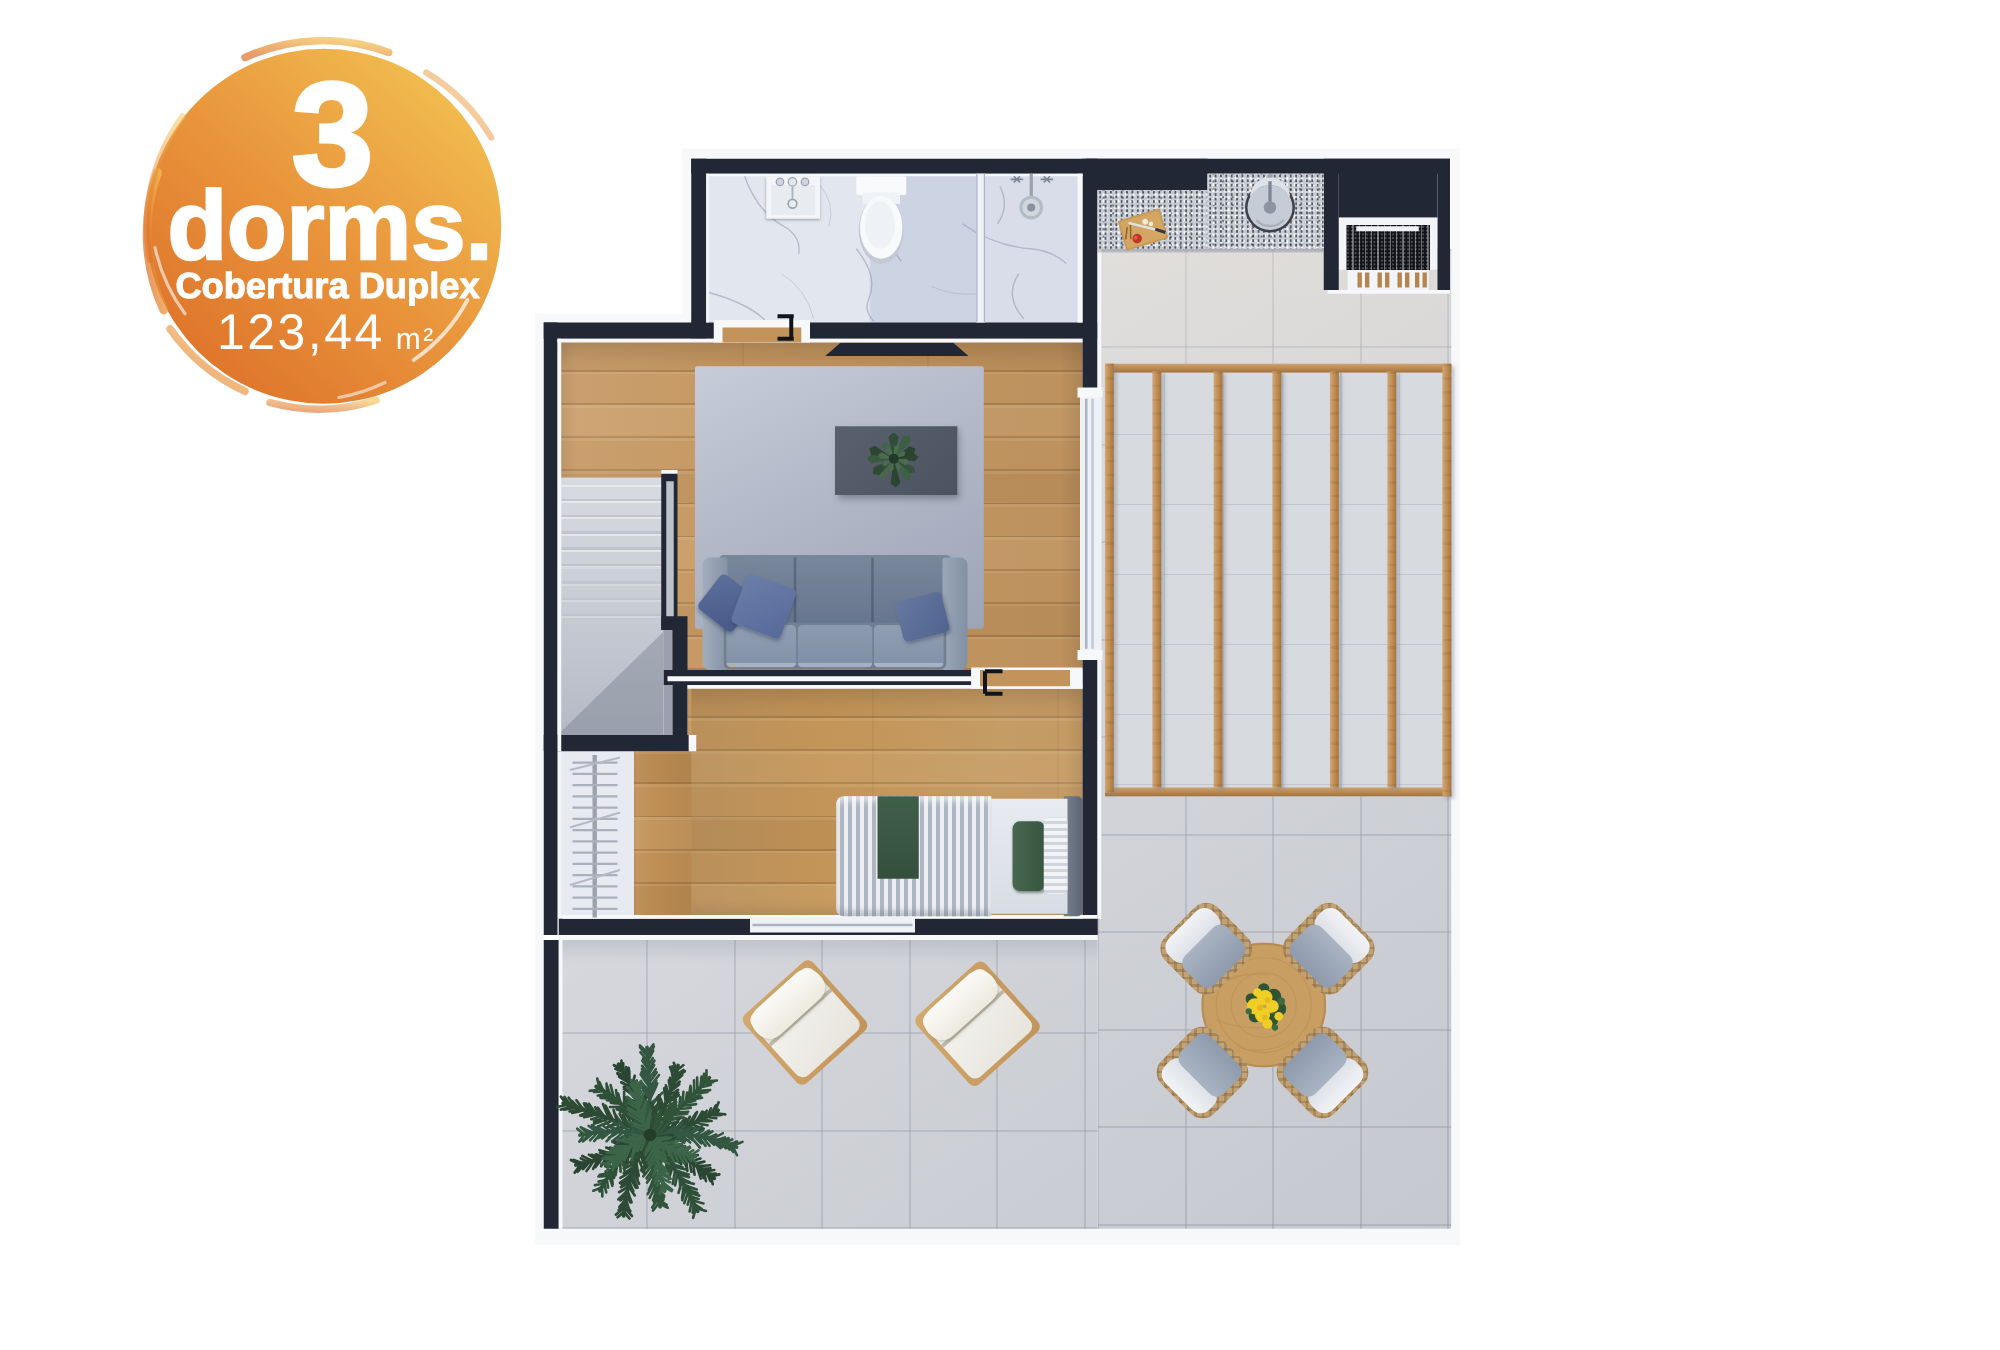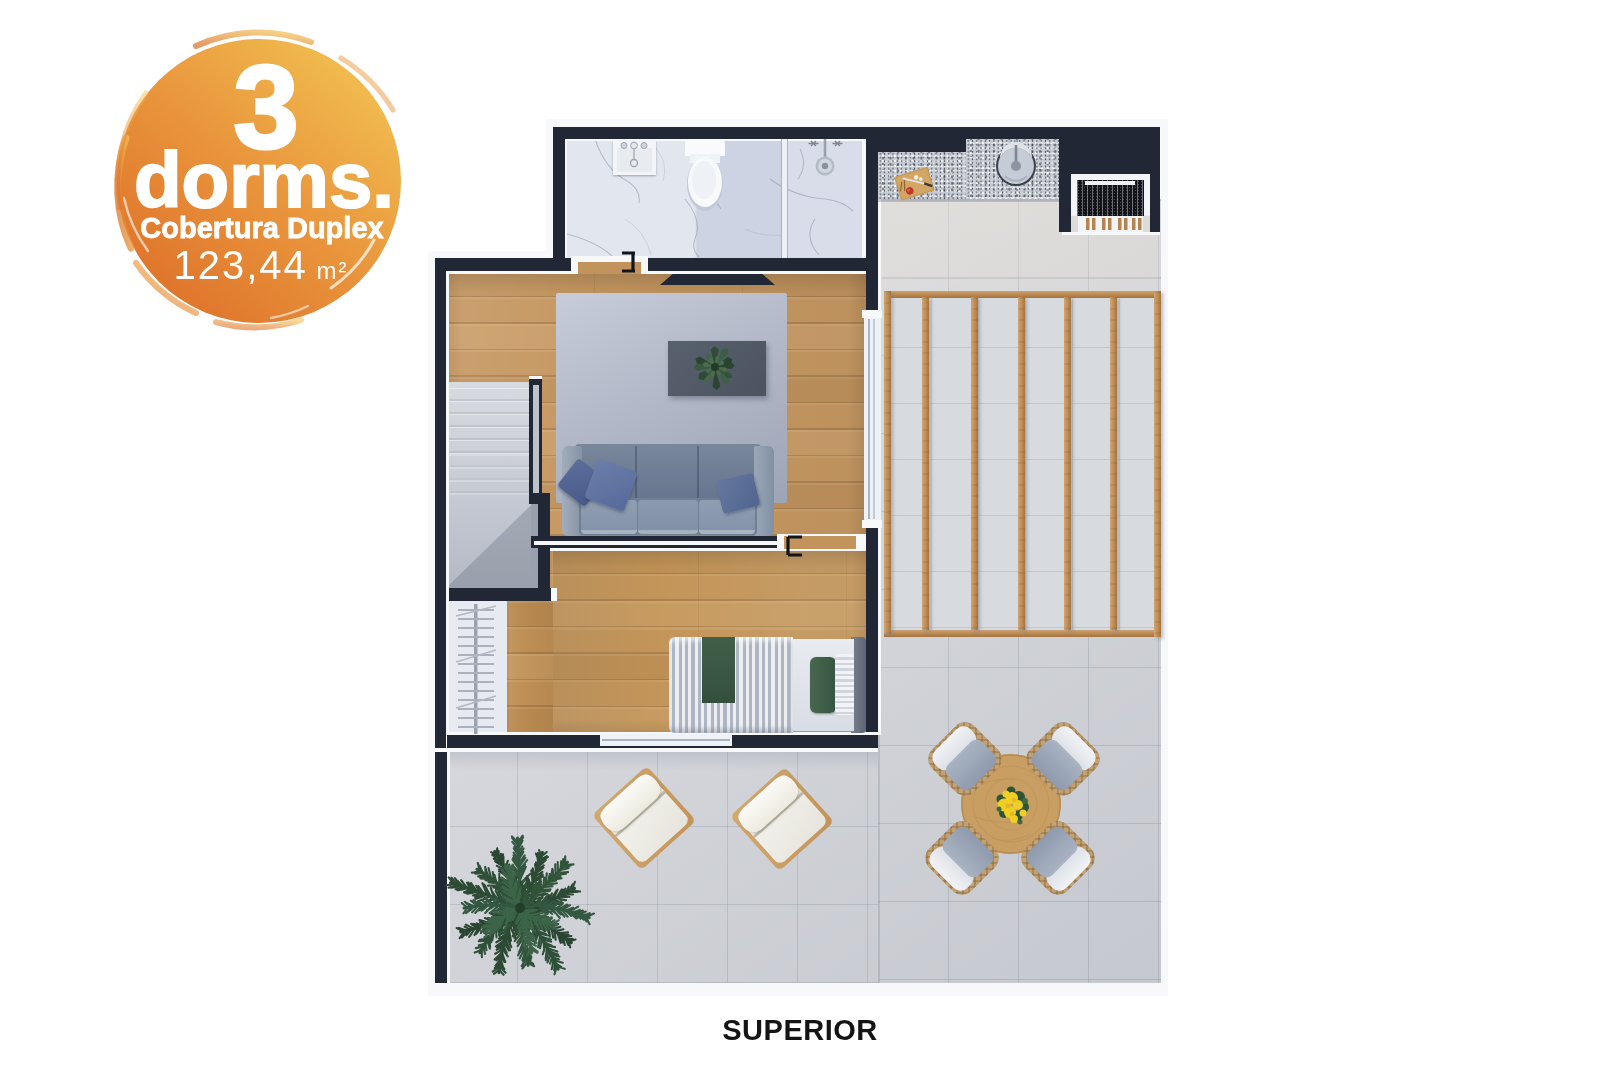--- a/index.html
+++ b/index.html
@@ -570,14 +570,13 @@
         <path d="M90,86 Q70.7,95.1 55.6,110.1" stroke-width="3" stroke-linecap="round"></path>
         <path d="M86.8,87.6 Q81.3,87.0 75.9,85.4 M86.8,87.6 Q84.8,93.3 82.8,98.0 M83.7,89.2 Q78.6,88.7 73.5,87.3 M83.7,89.2 Q81.8,94.5 80.0,98.9 M80.6,90.9 Q75.1,90.2 69.5,88.6 M80.6,90.9 Q78.8,96.8 76.9,101.7 M77.6,92.7 Q71.0,91.7 64.4,89.8 M77.6,92.7 Q76.4,99.9 75.3,106.1 M74.7,94.6 Q68.2,95.3 61.8,95.0 M74.7,94.6 Q72.1,101.0 69.6,106.4 M71.8,96.6 Q65.5,97.2 59.1,96.8 M71.8,96.6 Q69.1,102.8 66.4,108.0 M68.9,98.6 Q63.5,99.3 58.1,99.0 M68.9,98.6 Q66.9,104.2 64.9,108.8 M66.2,100.8 Q60.8,101.0 55.4,100.2 M66.2,100.8 Q64.9,106.5 63.7,111.2 M63.4,103.0 Q58.7,103.6 54.0,103.2 M63.4,103.0 Q62.3,108.0 61.1,112.1 M60.8,105.3 Q56.3,105.6 51.9,104.9 M60.8,105.3 Q60.4,110.2 60.1,114.1 M58.1,107.6 Q54.4,108.8 50.7,109.0 M58.1,107.6 Q56.9,111.7 55.6,114.8" stroke-width="2.1" stroke-linecap="round"></path>
       </g>
     <g stroke="#3c6448" fill="none">
         <path d="M90,86 Q105.6,100.0 126.3,102.9" stroke-width="3" stroke-linecap="round"></path>
         <path d="M92.9,88.4 Q94.0,94.2 95.0,99.0 M92.9,88.4 Q98.2,88.5 103.6,87.6 M95.8,90.7 Q96.1,96.8 96.4,101.8 M95.8,90.7 Q101.2,89.8 106.6,88.0 M98.9,92.8 Q100.8,99.9 102.8,106.0 M98.9,92.8 Q105.7,92.4 112.6,91.0 M102.0,94.7 Q104.5,99.6 107.1,103.4 M102.0,94.7 Q107.0,94.9 112.1,94.1 M105.2,96.4 Q107.1,102.2 109.0,106.9 M105.2,96.4 Q110.5,95.2 115.9,93.1 M108.5,97.9 Q110.4,102.7 112.4,106.4 M108.5,97.9 Q112.9,96.9 117.3,94.9 M111.9,99.3 Q114.5,104.4 117.2,108.5 M111.9,99.3 Q116.8,97.8 121.7,95.3 M115.3,100.5 Q117.4,104.4 119.5,107.3 M115.3,100.5 Q118.7,98.8 122.1,96.2 M118.9,101.5 Q120.8,104.6 122.8,106.8 M118.9,101.5 Q121.7,100.3 124.6,98.2 M122.5,102.3 Q124.7,105.8 126.8,108.4 M122.5,102.3 Q125.6,100.7 128.8,98.2" stroke-width="2.1" stroke-linecap="round"></path>
       </g>
     <circle cx="90" cy="86" r="5" fill="#223d2a"></circle>
   </svg>
 
-  <div class="abs" style="left:600px;top:1014px;width:400px;text-align:center;font-size:29px;font-weight:bold;letter-spacing:0.5px;color:#141414;">SUPERIOR</div>
 </div>
 
 </body></html>

